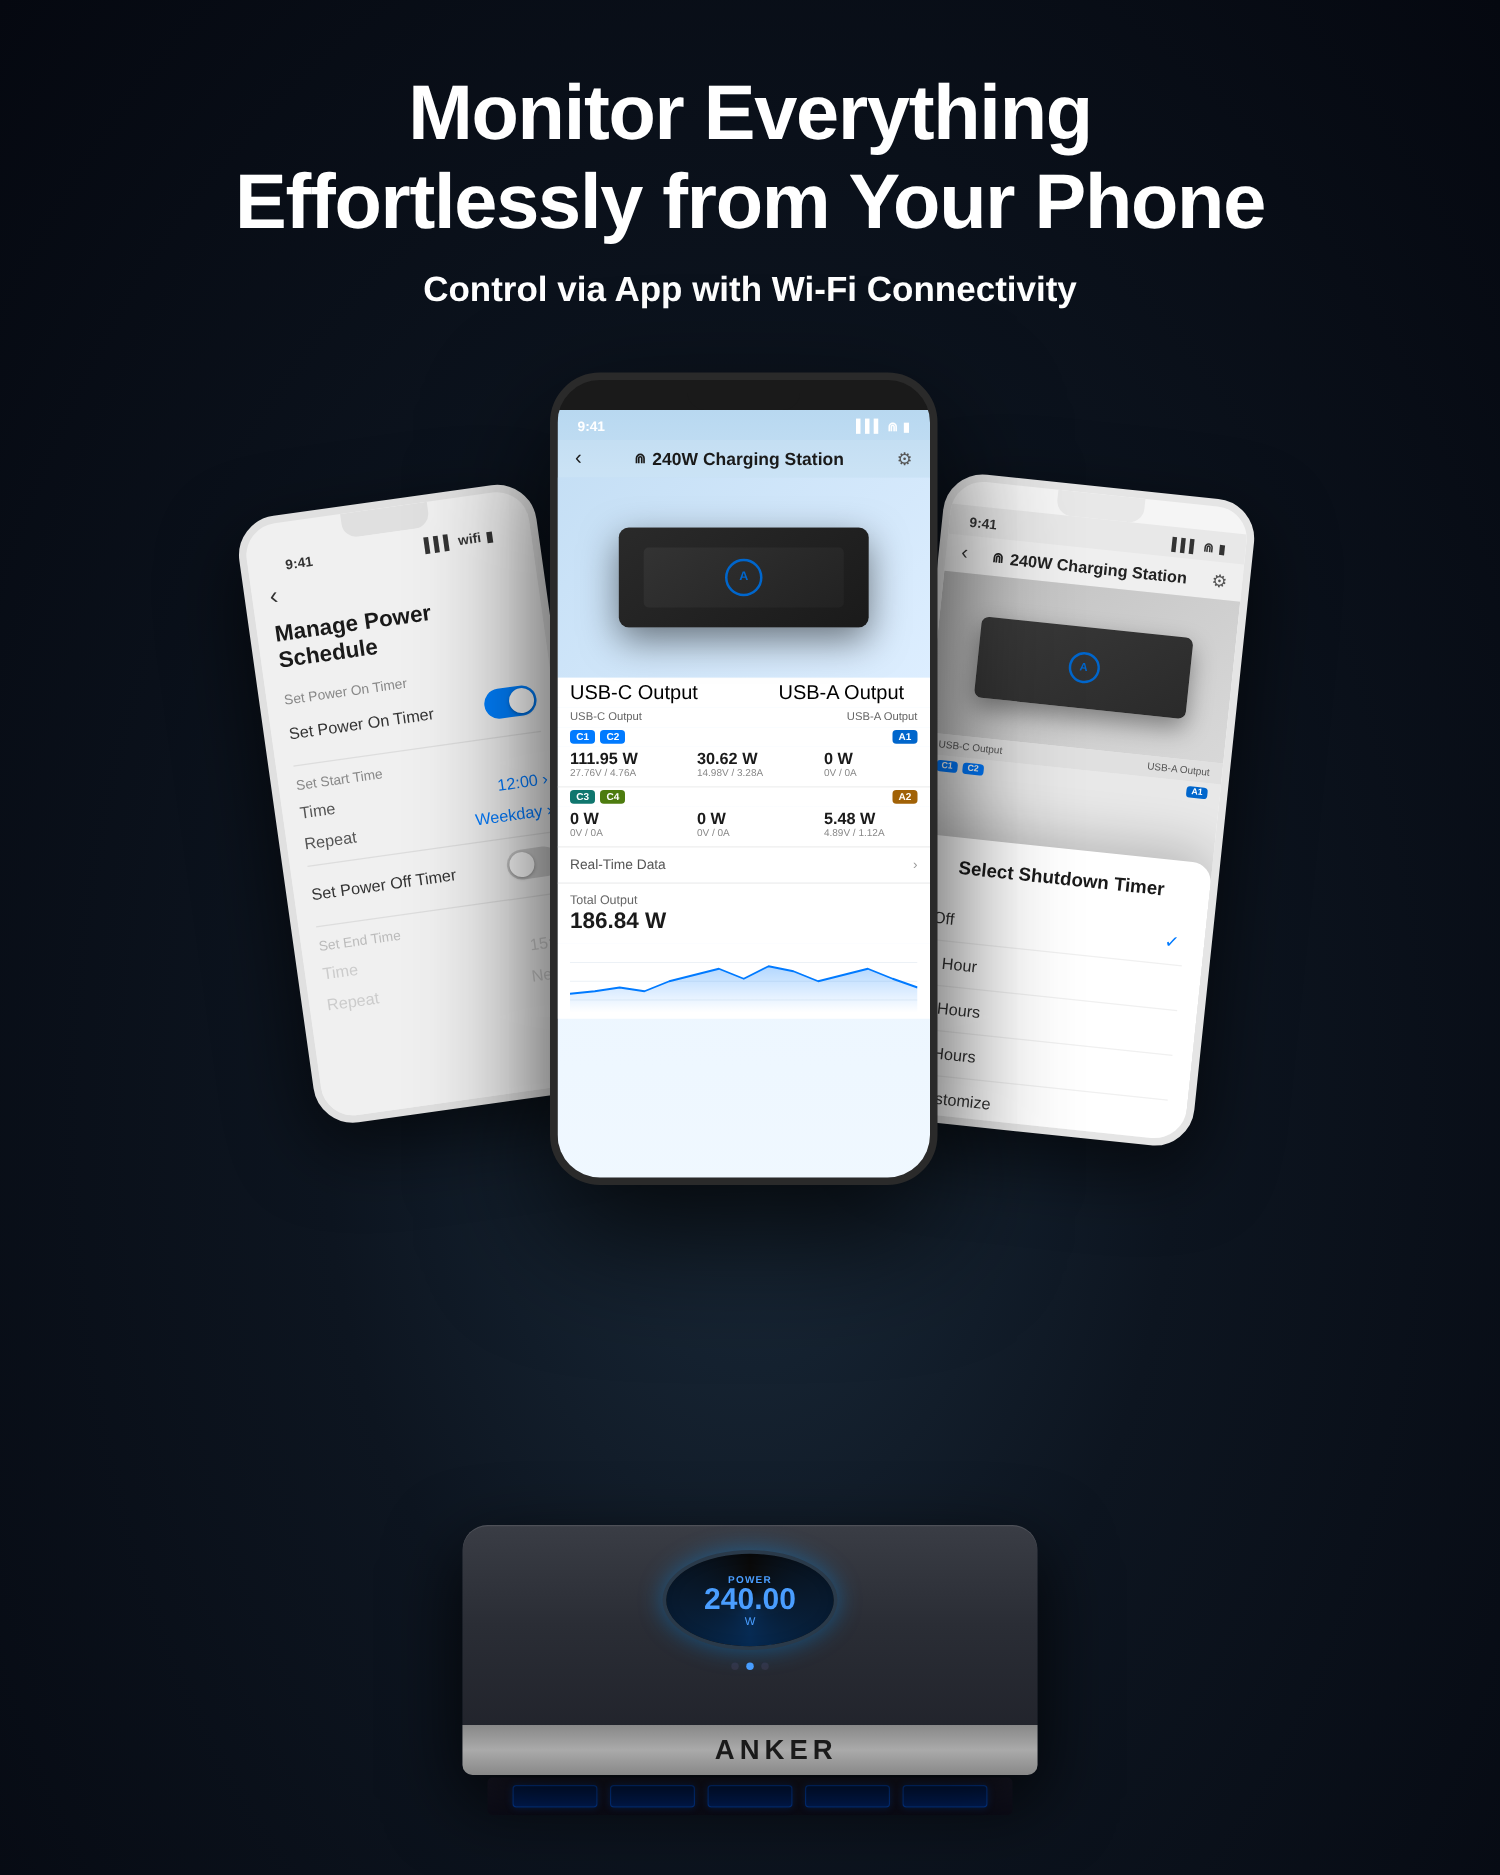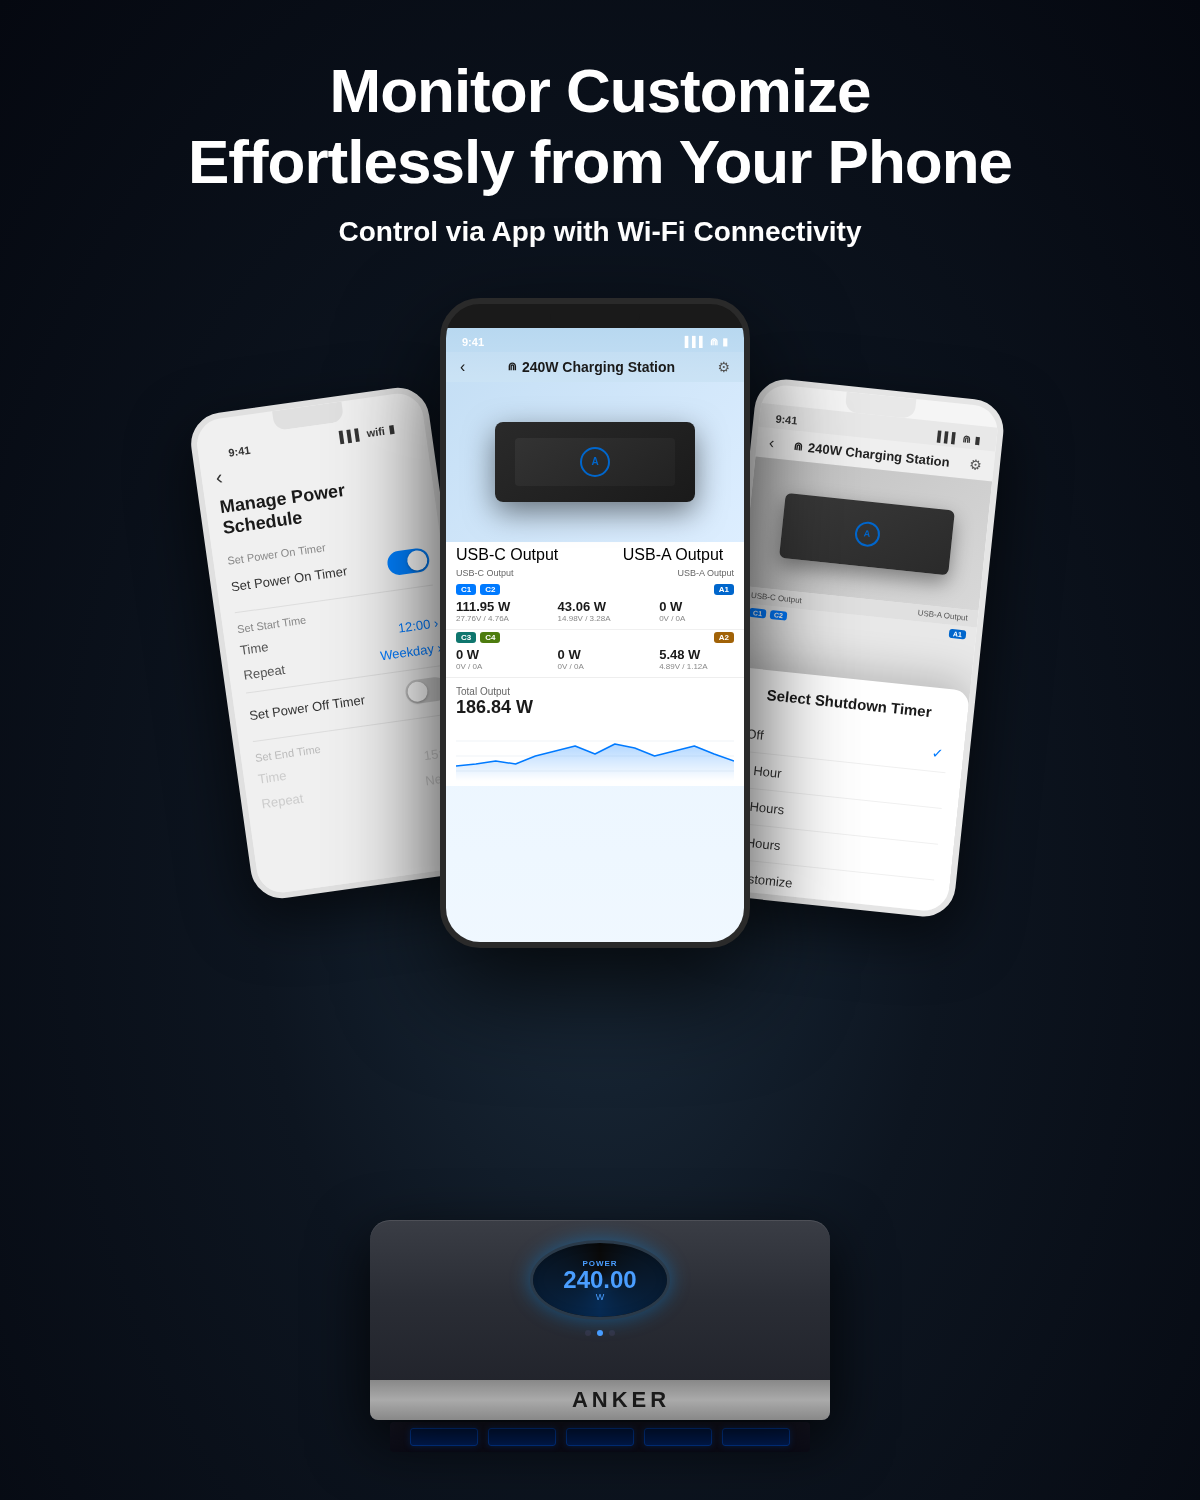--- a/index.html
+++ b/index.html
@@ -491,21 +491,21 @@
     
     .sparkline { width: 100%; height: 55px; }
   </style>
 </head>
 <body>
 
 <div class="bg-gradient"></div>
 
 <div class="header">
   <h1 class="header-title">
-    <span>Monitor Customize</span><br>
+    <span>Monitor Everything</span><br>
     <span>Effortlessly from Your Phone</span>
   </h1>
   <p class="header-subtitle">Control via App with Wi-Fi Connectivity</p>
 </div>
 
 <div class="phones-container">
 
   <div class="phone phone-left">
     <div class="phone-notch-sm"></div>
     <div class="left-phone-content">
@@ -611,21 +611,21 @@
         <span style="background:#007aff;color:white;font-size:8px;font-weight:700;padding:1px 5px;border-radius:3px;">C2</span>
         <span style="margin-left:auto;background:#0066cc;color:white;font-size:8px;font-weight:700;padding:1px 5px;border-radius:3px;">A1</span>
       </div>
 
       <div style="display:flex; background:white; padding:2px 10px 6px; gap:8px;">
         <div style="flex:1;">
           <div class="port-watt">111.95 W</div>
           <div class="port-detail">27.76V / 4.76A</div>
         </div>
         <div style="flex:1;">
-          <div class="port-watt">43.06 W</div>
+          <div class="port-watt">30.62 W</div>
           <div class="port-detail">14.98V / 3.28A</div>
         </div>
         <div style="flex:0.8;">
           <div class="port-watt">0 W</div>
           <div class="port-detail">0V / 0A</div>
         </div>
       </div>
 
       <div style="display:flex; background:white; padding:2px 10px; gap:4px; border-top:1px solid #f0f0f0;">
         <span style="background:#0f766e;color:white;font-size:8px;font-weight:700;padding:1px 5px;border-radius:3px;">C3</span>
@@ -641,20 +641,24 @@
         <div style="flex:1;">
           <div class="port-watt">0 W</div>
           <div class="port-detail">0V / 0A</div>
         </div>
         <div style="flex:0.8;">
           <div class="port-watt">5.48 W</div>
           <div class="port-detail">4.89V / 1.12A</div>
         </div>
       </div>
 
+      <div class="data-row">
+        <span class="data-row-label">Real-Time Data</span>
+        <span class="data-row-arrow">›</span>
+      </div>
 
       <div class="total-section">
         <div class="total-label">Total Output</div>
         <div class="total-value">186.84 W</div>
       </div>
 
       <div class="chart-area">
         <svg class="sparkline" viewBox="0 0 280 55" preserveAspectRatio="none">
           <defs>
             <linearGradient id="chartGrad" x1="0" x2="0" y1="0" y2="1">

